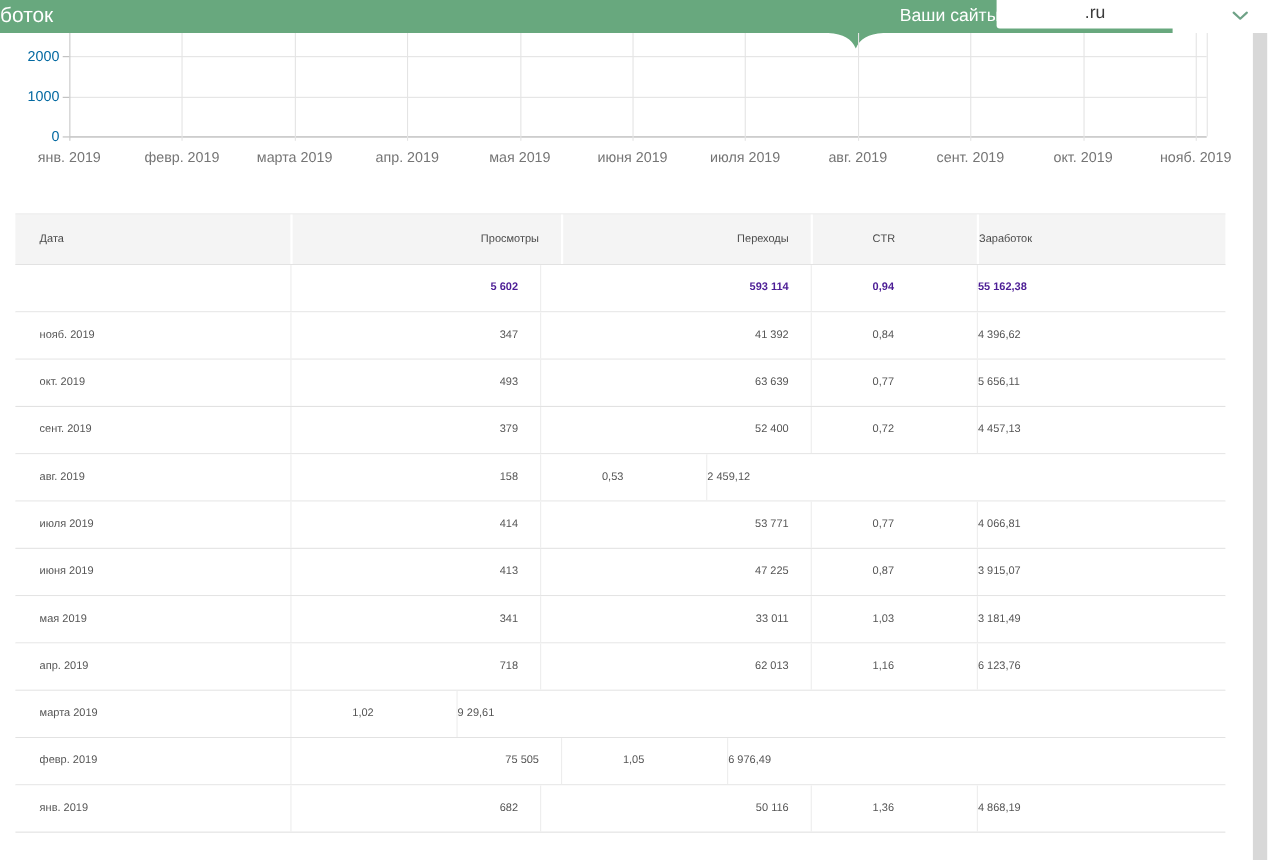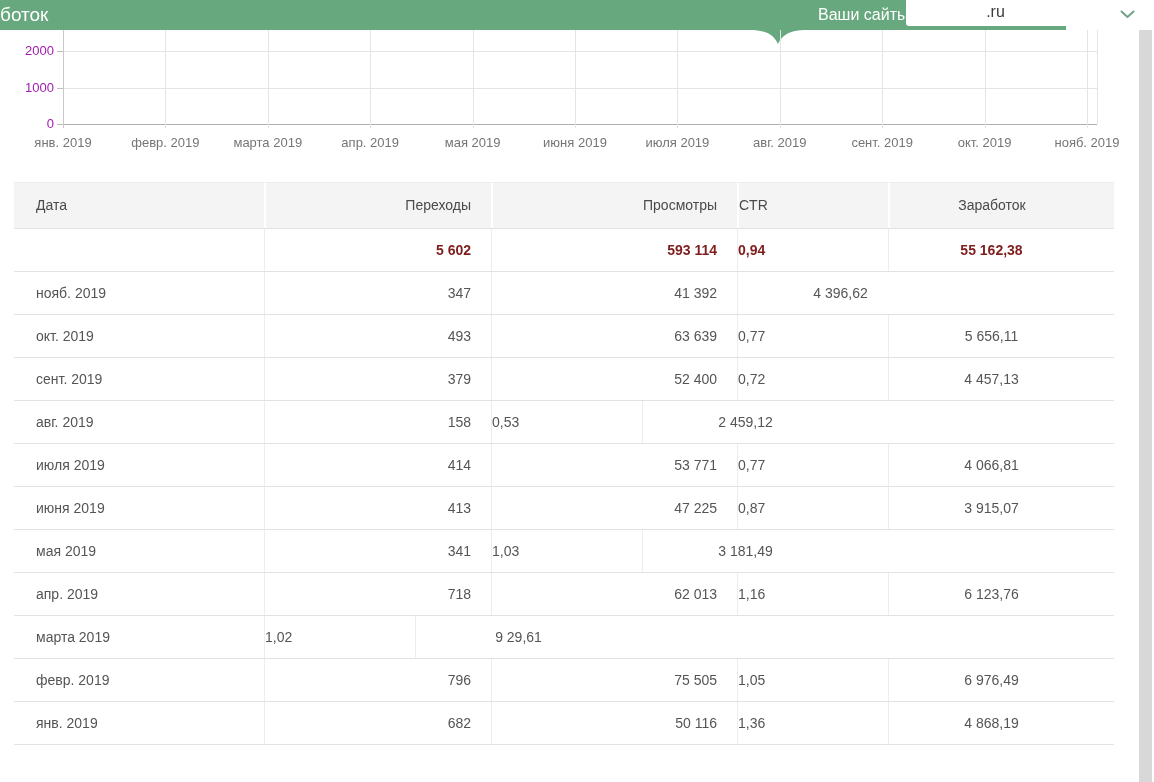--- a/index.html
+++ b/index.html
@@ -14,38 +14,38 @@
   .site-select { position:absolute; left:906px; top:-6px; width:239px; height:32px;
                  background:#fff; border-radius:3px; cursor:pointer; }
   .site-select .val { display:block; text-align:center; padding-right:60px; font-size:16px;
                       color:#3b3b3b; line-height:36px; }
   .site-select svg { position:absolute; right:10px; top:16px; }
   .tail { position:absolute; left:752px; top:30px; }
 
   
   #chart { position:absolute; left:0; top:30px; width:1154px; height:128px; }
   .hline, .vline, .tick { position:absolute; background:#e4e4e4; }
-  .ylab { position:absolute; width:54px; text-align:right; font-size:13px; color:#a21caf; height:16px; line-height:16px; }
+  .ylab { position:absolute; width:54px; text-align:right; font-size:13px; color:#0369a1; height:16px; line-height:16px; }
   .xlab { position:absolute; width:104px; text-align:center; font-size:13px; color:#757575; top:105px; height:16px; line-height:16px; white-space:nowrap; }
 
   
-  #table { position:absolute; left:14px; top:182px; width:1100px; font-size:14px; }
+  #table { position:absolute; left:14px; top:194px; width:1100px; font-size:10px; }
   .trow { display:flex; width:1100px; border-bottom:1px solid #e2e2e2; background:#fff; }
   .trow.head { background:#f4f4f4; border-top:1px solid #ededed; }
   .tcell { height:42px; line-height:42px; overflow:hidden; white-space:nowrap; }
   .head .tcell { height:45px; line-height:45px; color:#4a4a4a; border-left:2px solid #fff; }
   .head .tcell:first-child { border-left:none; }
   .body .tcell { color:#555; border-left:1px solid #ededed; }
   .body .tcell:first-child { border-left:none; }
-  .trow.total .tcell { font-weight:bold; color:#7f1d1d; }
+  .trow.total .tcell { font-weight:bold; color:#4c1d95; }
   .c0 { width:250px; text-align:left;  padding-left:22px; }
   .c1 { width:227px; text-align:right; padding-right:20px; }
   .c2 { width:246px; text-align:right; padding-right:20px; }
-  .c3 { width:151px; text-align:left; padding-right:20px; }
-  .c4 { width:226px; text-align:center; padding-right:20px; }
+  .c3 { width:151px; text-align:center; padding-right:20px; }
+  .c4 { width:226px; text-align:left; padding-right:20px; }
 
   
   .scrollbar { position:absolute; left:1139px; top:30px; width:13px; height:752px; background:#d8d8d8; }
 </style>
 </head>
 <body>
 
 <div class="app">
 
   <div class="hdr">
@@ -94,37 +94,38 @@
       <div class="vline" style="left: 984.6px; top: 0px; width: 1px; height: 98.3px;"></div>
       <div class="xlab" style="left: 932.6px;">окт. 2019</div>
       <div class="vline" style="left: 1087px; top: 0px; width: 1px; height: 98.3px;"></div>
       <div class="xlab" style="left: 1035px;">нояб. 2019</div>
       <div class="vline" style="left: 1097px; top: 0px; width: 1px; height: 94.3px;"></div>
     </div>
 
   <div id="table">
     <div class="trow head">
         <div class="tcell c0">Дата</div>
+        <div class="tcell c2">Просмотры</div>
         <div class="tcell c1">Переходы</div>
-        <div class="tcell c2">Просмотры</div>
         <div class="tcell c3">CTR</div>
         <div class="tcell c4">Заработок</div>
       </div>
     <div class="trow total body">
         <div class="tcell c0"></div>
         <div class="tcell c1">5 602</div>
         <div class="tcell c2">593 114</div>
         <div class="tcell c3">0,94</div>
         <div class="tcell c4">55 162,38</div>
       </div>
     <div id="tbody">
         <div class="trow body">
           <div class="tcell c0">нояб. 2019</div>
           <div class="tcell c1">347</div>
           <div class="tcell c2">41 392</div>
+          <div class="tcell c3">0,84</div>
           <div class="tcell c4">4 396,62</div>
         </div>
         <div class="trow body">
           <div class="tcell c0">окт. 2019</div>
           <div class="tcell c1">493</div>
           <div class="tcell c2">63 639</div>
           <div class="tcell c3">0,77</div>
           <div class="tcell c4">5 656,11</div>
         </div>
         <div class="trow body">
@@ -150,38 +151,38 @@
         <div class="trow body">
           <div class="tcell c0">июня 2019</div>
           <div class="tcell c1">413</div>
           <div class="tcell c2">47 225</div>
           <div class="tcell c3">0,87</div>
           <div class="tcell c4">3 915,07</div>
         </div>
         <div class="trow body">
           <div class="tcell c0">мая 2019</div>
           <div class="tcell c1">341</div>
+          <div class="tcell c2">33 011</div>
           <div class="tcell c3">1,03</div>
           <div class="tcell c4">3 181,49</div>
         </div>
         <div class="trow body">
           <div class="tcell c0">апр. 2019</div>
           <div class="tcell c1">718</div>
           <div class="tcell c2">62 013</div>
           <div class="tcell c3">1,16</div>
           <div class="tcell c4">6 123,76</div>
         </div>
         <div class="trow body">
           <div class="tcell c0">марта 2019</div>
           <div class="tcell c3">1,02</div>
           <div class="tcell c4">9 29,61</div>
         </div>
         <div class="trow body">
           <div class="tcell c0">февр. 2019</div>
-          <div class="tcell c1">796</div>
           <div class="tcell c2">75 505</div>
           <div class="tcell c3">1,05</div>
           <div class="tcell c4">6 976,49</div>
         </div>
         <div class="trow body">
           <div class="tcell c0">янв. 2019</div>
           <div class="tcell c1">682</div>
           <div class="tcell c2">50 116</div>
           <div class="tcell c3">1,36</div>
           <div class="tcell c4">4 868,19</div>

